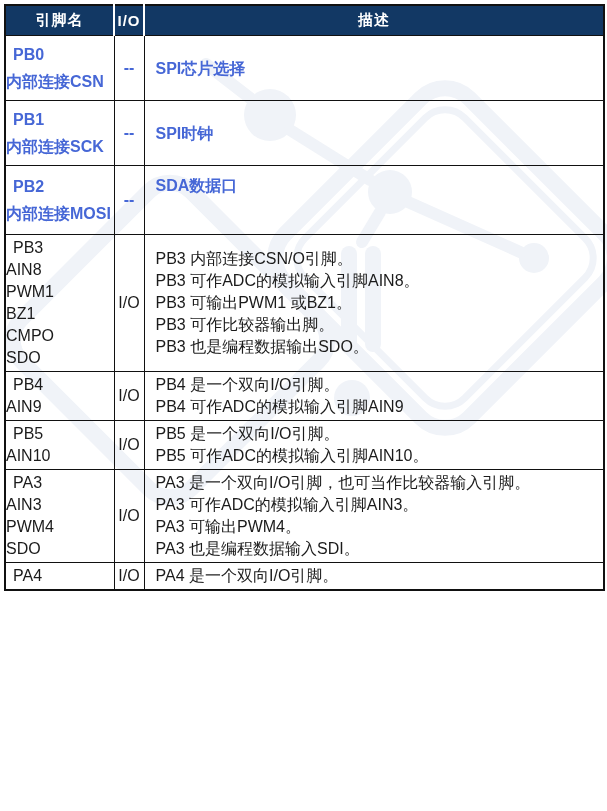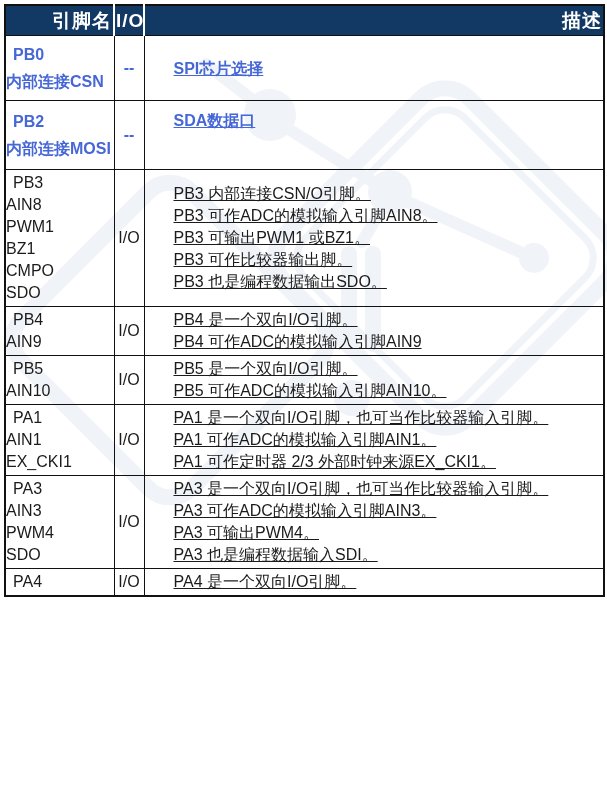--- a/index.html
+++ b/index.html
@@ -31,39 +31,39 @@
     table-layout: fixed;
     border: 2px solid var(--border-color);
   }
   .pin-table th, .pin-table td {
     border: 1px solid var(--border-color);
     background: transparent;
   }
   .pin-table th {
     background: var(--header-bg);
     color: var(--header-text);
-    font-size: 19px;
+    font-size: 15px;
     font-weight: bold;
     height: 27px;
-    text-align: right;
+    text-align: center;
     letter-spacing: 1px;
   }
   .pin-table th:not(:first-child) {
     border-left: 2px solid #ffffff;
   }
   .pin-table td {
     padding: 2px 0;
     vertical-align: middle;
     font-size: 16px;
     color: var(--body-text);
   }
   .pin-main  { padding-left: 7px;  line-height: 22px; }
   .pin-sub   { line-height: 22px; }
   td.io      { text-align: center; line-height: 22px; }
-  .desc-line { padding-left: 29px; line-height: 22px; padding-right: 4px; text-decoration: underline; }
+  .desc-line { padding-left: 11px; line-height: 22px; padding-right: 4px; }
 
   tr.roomy td { height: 60px; }
   tr.roomy .pin-main, tr.roomy .pin-sub, tr.roomy .desc-line { line-height: 27px; }
   tr.blue td { color: var(--accent-blue); font-weight: bold; }
   td.desc.top { vertical-align: top; padding-top: 6px; }
 </style>
 </head>
 <body style="--header-bg: #123864; --header-text: #ffffff; --accent-blue: #4667d6; --body-text: #1b1b1b; --border-color: #111111;">
 
 <svg class="watermark" width="607" height="811" viewBox="0 0 607 811" xmlns="http://www.w3.org/2000/svg">
@@ -107,20 +107,30 @@
           <div class="pin-main">PB0</div>
           <div class="pin-sub">内部连接CSN</div>
         </td>
         <td class="io">--</td>
         <td class="desc">
           <div class="desc-line">SPI芯片选择</div>
         </td>
       </tr>
       <tr class="blue roomy">
         <td class="names">
+          <div class="pin-main">PB1</div>
+          <div class="pin-sub">内部连接SCK</div>
+        </td>
+        <td class="io">--</td>
+        <td class="desc">
+          <div class="desc-line">SPI时钟</div>
+        </td>
+      </tr>
+      <tr class="blue roomy">
+        <td class="names">
           <div class="pin-main">PB2</div>
           <div class="pin-sub">内部连接MOSI</div>
         </td>
         <td class="io">--</td>
         <td class="desc top">
           <div class="desc-line">SDA数据口</div>
         </td>
       </tr>
       <tr>
         <td class="names">
@@ -157,33 +167,20 @@
           <div class="pin-sub">AIN10</div>
         </td>
         <td class="io">I/O</td>
         <td class="desc">
           <div class="desc-line">PB5 是一个双向I/O引脚。</div>
           <div class="desc-line">PB5 可作ADC的模拟输入引脚AIN10。</div>
         </td>
       </tr>
       <tr>
         <td class="names">
-          <div class="pin-main">PA1</div>
-          <div class="pin-sub">AIN1</div>
-          <div class="pin-sub">EX_CKI1</div>
-        </td>
-        <td class="io">I/O</td>
-        <td class="desc">
-          <div class="desc-line">PA1 是一个双向I/O引脚，也可当作比较器输入引脚。</div>
-          <div class="desc-line">PA1 可作ADC的模拟输入引脚AIN1。</div>
-          <div class="desc-line">PA1 可作定时器 2/3 外部时钟来源EX_CKI1。</div>
-        </td>
-      </tr>
-      <tr>
-        <td class="names">
           <div class="pin-main">PA3</div>
           <div class="pin-sub">AIN3</div>
           <div class="pin-sub">PWM4</div>
           <div class="pin-sub">SDO</div>
         </td>
         <td class="io">I/O</td>
         <td class="desc">
           <div class="desc-line">PA3 是一个双向I/O引脚，也可当作比较器输入引脚。</div>
           <div class="desc-line">PA3 可作ADC的模拟输入引脚AIN3。</div>
           <div class="desc-line">PA3 可输出PWM4。</div>

